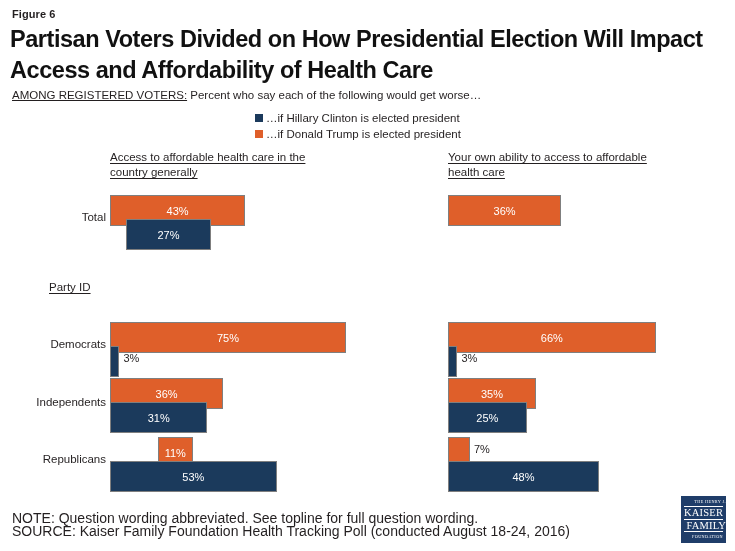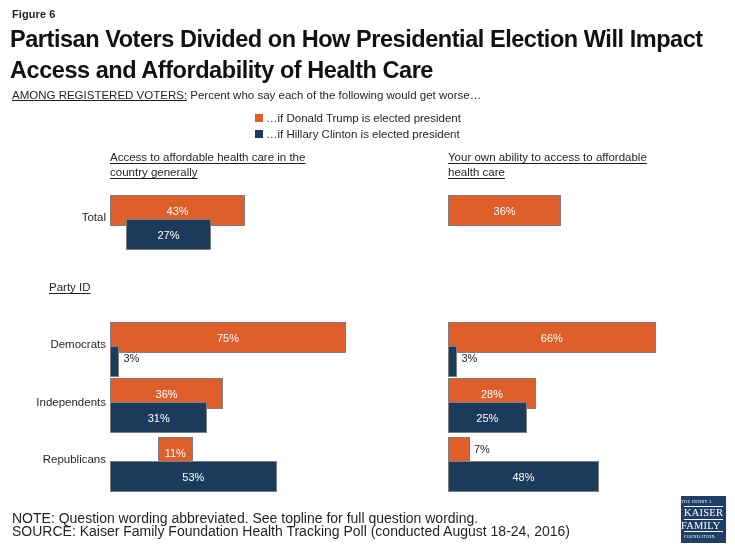--- a/index.html
+++ b/index.html
@@ -153,21 +153,21 @@
 
   
   .logo {
     position: absolute;
     left: 681px;
     top: 496px;
     width: 45px;
     height: 47px;
     background: #1F3D69;
     color: #ffffff;
-    text-align: left;
+    text-align: right;
     font-family: "Liberation Serif", serif;
     box-sizing: border-box;
     padding-top: 3px;
     overflow: hidden;
   }
   .logo .l1 {
     font-size: 4.2px;
     letter-spacing: 0.4px;
     line-height: 6px;
   }
@@ -199,26 +199,26 @@
 <div class="figure-label">Figure 6</div>
 
 <div class="title">Partisan Voters Divided on How Presidential Election Will Impact Access and Affordability of Health Care</div>
 
 <div class="subtitle">
   <span class="among">AMONG REGISTERED VOTERS:</span><span> Percent who say each of the following would get worse…</span>
 </div>
 
 <div class="legend">
   <div class="legend-row">
+    <span class="legend-swatch" style="background:#1B3A5C"></span>
+    <span class="legend-label">…if Hillary Clinton is elected president</span>
+  </div>
+  <div class="legend-row">
     <span class="legend-swatch" style="background:#DF5F2A"></span>
     <span class="legend-label">…if Donald Trump is elected president</span>
-  </div>
-  <div class="legend-row">
-    <span class="legend-swatch" style="background:#1B3A5C"></span>
-    <span class="legend-label">…if Hillary Clinton is elected president</span>
   </div>
 </div>
 
 <div class="col-header" id="col-header-0">
   <span>Access to affordable health care in the country generally</span>
 </div>
 <div class="col-header" id="col-header-1">
   <span>Your own ability to access to affordable health care</span>
 </div>
 
@@ -256,21 +256,21 @@
     </div>
     <div class="bar trump" style="left: 448px; top: 195px; width: 113.22px;">
       <span class="bar-value">36%</span>
     </div>
     <div class="bar trump" style="left: 448px; top: 322px; width: 207.57px;">
       <span class="bar-value">66%</span>
     </div>
     <div class="bar clinton" style="left: 448px; top: 346px; width: 9.435px;"></div>
     <div class="value-outside" style="left: 461.435px; top: 358px;">3%</div>
     <div class="bar trump" style="left: 448px; top: 378px; width: 88.06px;">
-      <span class="bar-value">28%</span>
+      <span class="bar-value">35%</span>
     </div>
     <div class="bar clinton" style="left: 448px; top: 402px; width: 78.625px;">
       <span class="bar-value">25%</span>
     </div>
     <div class="bar trump" style="left: 448px; top: 437px; width: 22.015px;"></div>
     <div class="value-outside" style="left: 474.015px; top: 449px;">7%</div>
     <div class="bar clinton" style="left: 448px; top: 461px; width: 150.96px;">
       <span class="bar-value">48%</span>
     </div>
   </div>

